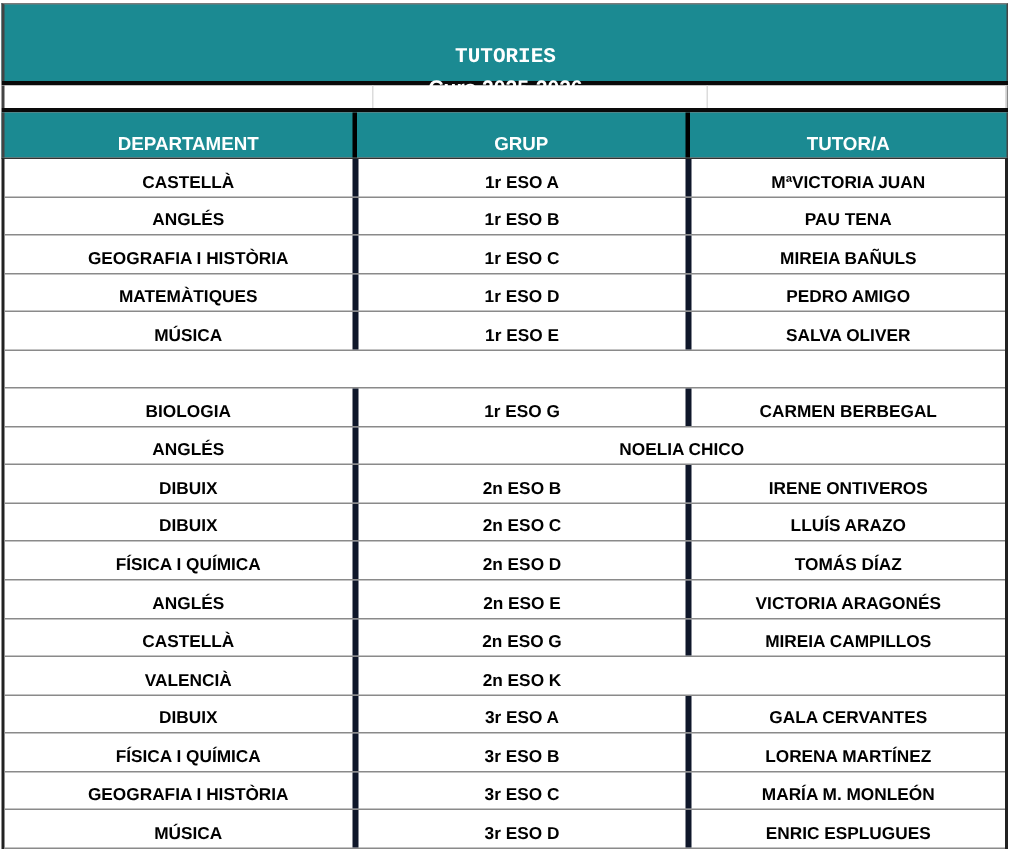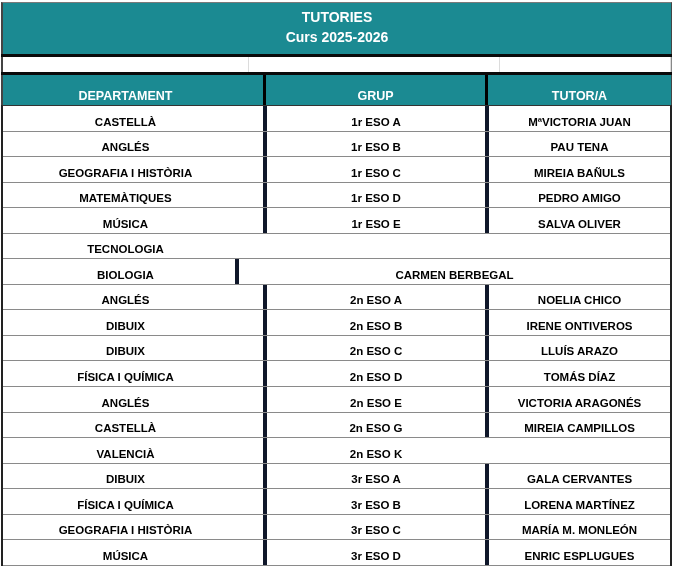--- a/index.html
+++ b/index.html
@@ -2,29 +2,29 @@
 <html><head>
 <meta charset="utf-8">
 <style>
   html, body { margin:0; padding:0; background:#ffffff; }
   body { width:675px; height:567px; overflow:hidden; position:relative;
          font-family:"Liberation Sans", sans-serif; }
   .sheet { position:absolute; left:1px; top:2px; width:671px; }
   .title-block { background:#1b8a92; height:51px; border-top:1px solid #7a7a7a;
                  border-left:2px solid #444; border-right:1px solid #444;
                  color:#ffffff; font-weight:bold; text-align:center; font-size:14px; }
-  .title-block .l1 { padding-top:4px; line-height:20px; }
+  .title-block .l1 { padding-top:25px; line-height:20px;font-family:Liberation Mono, monospace; }
   .title-block .l2 { line-height:20px;text-align:center; }
   .thick { height:3px; background:#0a0a0a; }
   .blank-row { height:15px; display:flex; background:#fff; border-left:2px solid #444; border-right:1px solid #888; }
   .blank-row div { border-right:1px solid #dcdcdc; }
   .hdr { display:flex; height:30px; background:#1b8a92; border-left:2px solid #444; border-right:1px solid #444; }
   .hdr div { color:#fff; font-weight:bold; font-size:12.5px; display:flex; align-items:flex-end; justify-content:center; padding-bottom:2px; box-sizing:border-box; }
   .hdr div + div { border-left:3px solid #000; }
-  .c1 { width:232px;padding-left:13px; } .c2 { width:222px;margin-left:28px; } .c3 { flex:1; }
+  .c1 { width:232px;padding-left:13px; } .c2 { width:222px; } .c3 { flex:1; }
   .rows { border-left:2px solid #222; border-right:2px solid #222; border-top:1px solid #333; }
   .row { display:flex; height:25.55px; border-bottom:1px solid #8a8a8a; box-sizing:border-box; }
   .row div { font-size:11.5px; font-weight:bold; color:#000; display:flex; align-items:flex-end; justify-content:center; padding-bottom:3px; box-sizing:border-box; }
   .row div + div { border-left:4px solid #0f172a; }
 </style>
 </head>
 <body>
 
 <div class="sheet">
   <div class="title-block">
@@ -63,29 +63,28 @@
         <div class="c1">MATEMÀTIQUES</div>
         <div class="c2">1r ESO D</div>
         <div class="c3">PEDRO AMIGO</div>
       </div>
       <div class="row">
         <div class="c1">MÚSICA</div>
         <div class="c2">1r ESO E</div>
         <div class="c3">SALVA OLIVER</div>
       </div>
       <div class="row">
-        <div class="c1">TECNOLOGIA</div>
       </div>
       <div class="row">
         <div class="c1">BIOLOGIA</div>
+        <div class="c2">1r ESO G</div>
         <div class="c3">CARMEN BERBEGAL</div>
       </div>
       <div class="row">
         <div class="c1">ANGLÉS</div>
-        <div class="c2">2n ESO A</div>
         <div class="c3">NOELIA CHICO</div>
       </div>
       <div class="row">
         <div class="c1">DIBUIX</div>
         <div class="c2">2n ESO B</div>
         <div class="c3">IRENE ONTIVEROS</div>
       </div>
       <div class="row">
         <div class="c1">DIBUIX</div>
         <div class="c2">2n ESO C</div>

